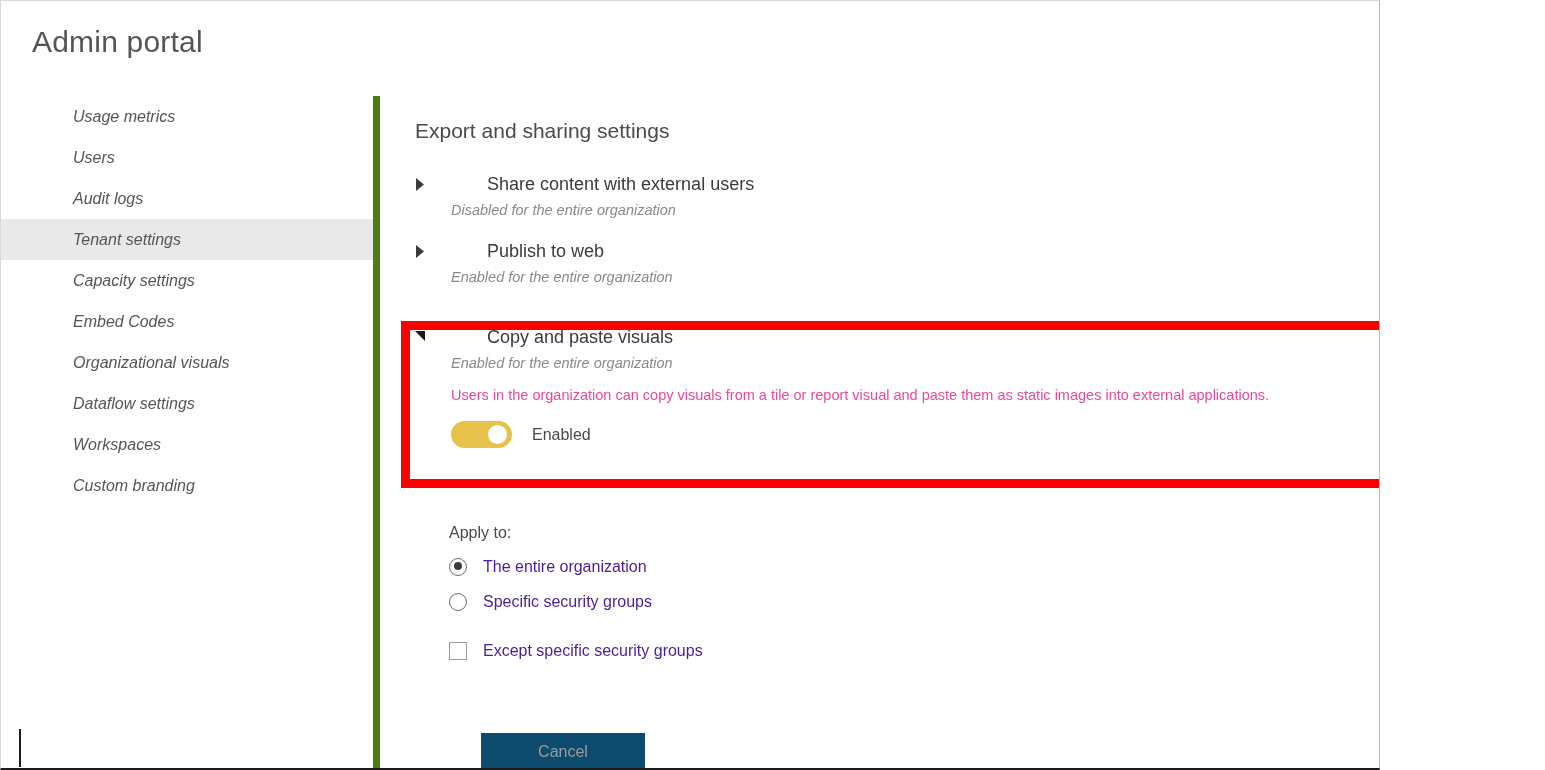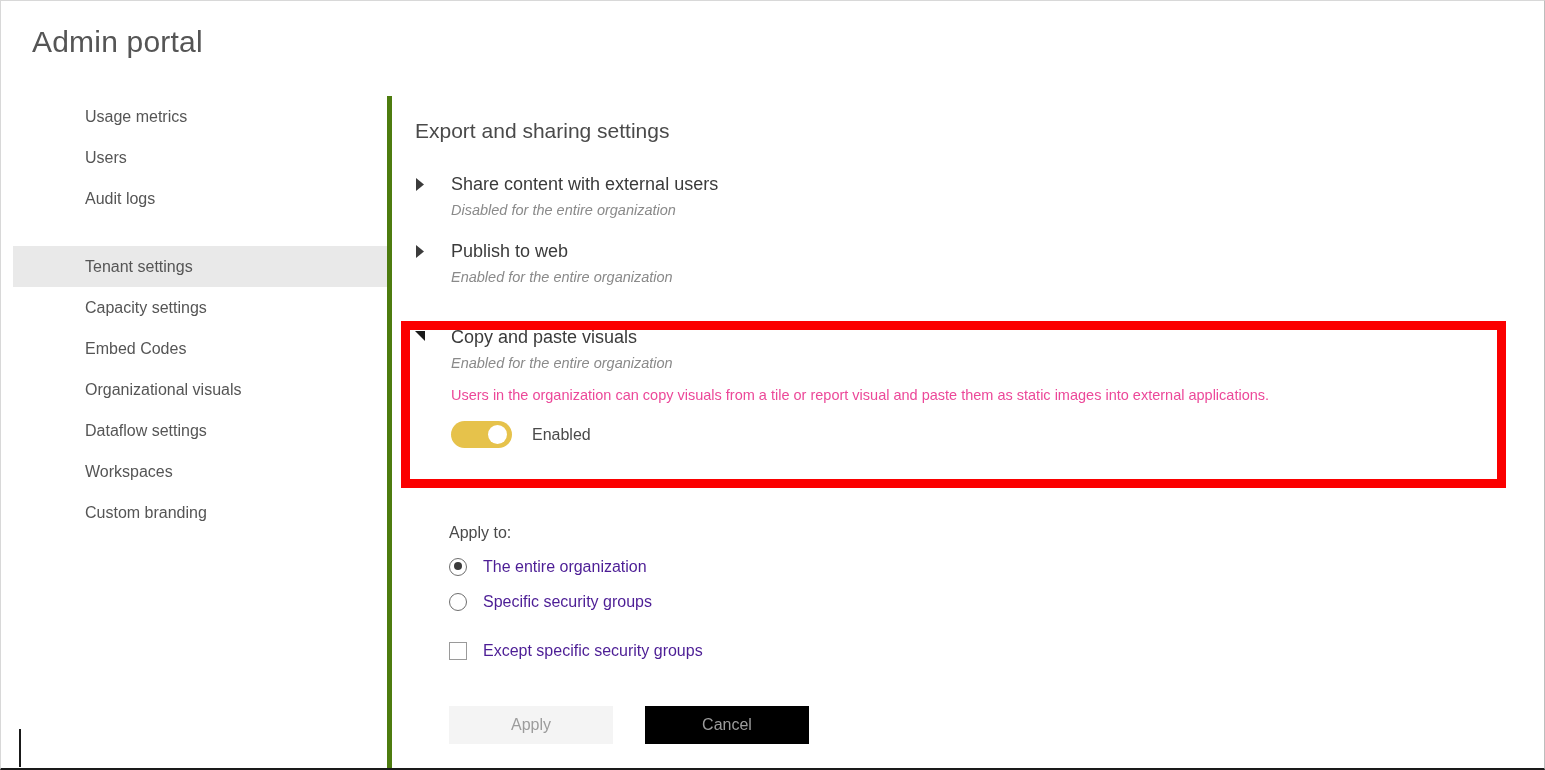--- a/index.html
+++ b/index.html
@@ -6,21 +6,21 @@
     margin: 0;
     padding: 0;
     background: #ffffff;
   }
   body {
     font-family: "Liberation Sans", sans-serif;
     -webkit-font-smoothing: antialiased;
   }
   .page {
     position: relative;
-    width: 1545px;
+    width: 1380px;
     height: 770px;
     background: #ffffff;
     box-sizing: border-box;
     border-top: 1px solid #d8d8d8;
     border-left: 1px solid #d8d8d8;
     border-right: 1px solid #bdbdbd;
     border-bottom: 2px solid #1a1a1a;
     overflow: hidden;
   }
 
@@ -32,41 +32,41 @@
     font-size: 30px;
     font-weight: 300;
     color: #555555;
     letter-spacing: 0.2px;
     white-space: nowrap;
   }
 
   
   .sidebar {
     position: absolute;
-    left: 12px;
+    left: 0;
     top: 95px;
     width: 379px;
     height: 672px;
     box-sizing: border-box;
-    border-right: 5px solid #4d7c0f;
+    border-right: 7px solid #4d7c0f;
+    font-style: italic;
   }
   .nav-item {
     position: relative;
     height: 41px;
     display: flex;
     align-items: center;
     padding-left: 72px;
     font-size: 16px;
     color: #555555;
     cursor: pointer;
     white-space: nowrap;
   }
   .nav-item.selected {
     background: #e9e9e9;
-    margin-top: 27px;
   }
 
   
   .content {
     position: absolute;
     left: 380px;
     top: 95px;
     right: 0;
     bottom: 0;
   }
@@ -95,20 +95,21 @@
     flex: 0 0 14px;
     margin-top: 6px;
     margin-right: 22px;
   }
   .tri svg { display: block; }
   .setting-name {
     font-size: 18px;
     color: #3b3b3b;
     line-height: 24px;
     white-space: nowrap;
+    margin-left: 36px;
   }
   .setting-state {
     font-size: 14.5px;
     font-style: italic;
     color: #8a8a8a;
     line-height: 20px;
     margin-top: 4px;
     white-space: nowrap;
   }
   .setting-desc {
@@ -232,21 +233,21 @@
     display: flex;
     align-items: center;
     justify-content: center;
     font-size: 16px;
     color: #9c9c9c;
     border: none;
     font-family: "Liberation Sans", sans-serif;
     cursor: pointer;
   }
   .btn.apply  { background: #f4f4f4; }
-  .btn.cancel { background: #000000; margin-left: 32px; }
+  .btn.cancel { background: #0c4a6e; margin-left: 32px; margin-top: 27px; }
 
   
   .caret-mark {
     position: absolute;
     left: 18px;
     bottom: 1px;
     width: 2px;
     height: 38px;
     background: #1a1a1a;
   }
@@ -361,21 +362,20 @@
         <span class="opt-label">Specific security groups</span>
       </div>
 
       <div class="opt spaced">
         <span class="checkbox"></span>
         <span class="opt-label">Except specific security groups</span>
       </div>
     </div>
 
     <div class="btn-row">
-      <button class="btn apply">Apply</button>
       <button class="btn cancel">Cancel</button>
     </div>
 
   </main>
 
   <div class="highlight-box"></div>
 
   <div class="caret-mark"></div>
 
 </div>

